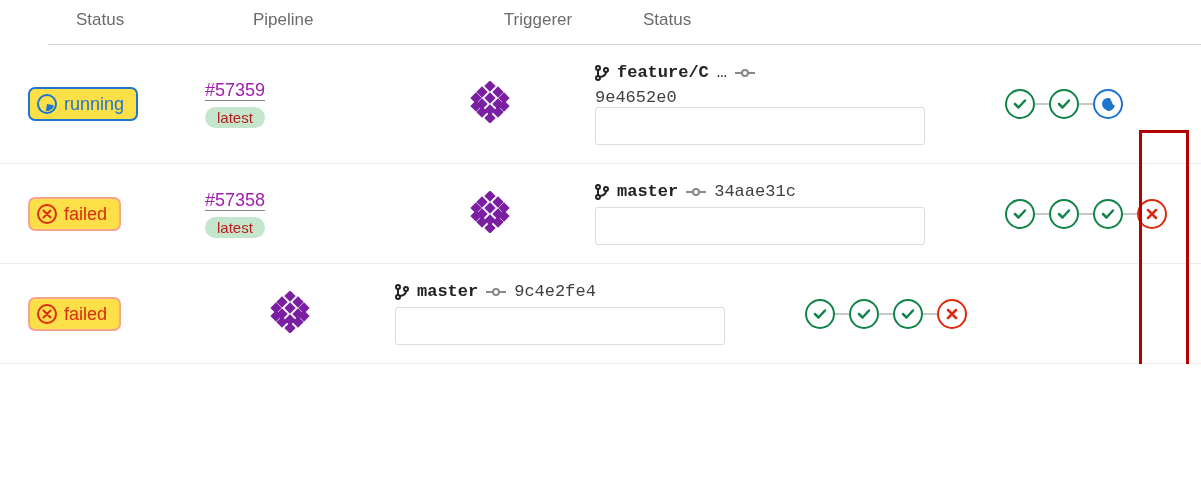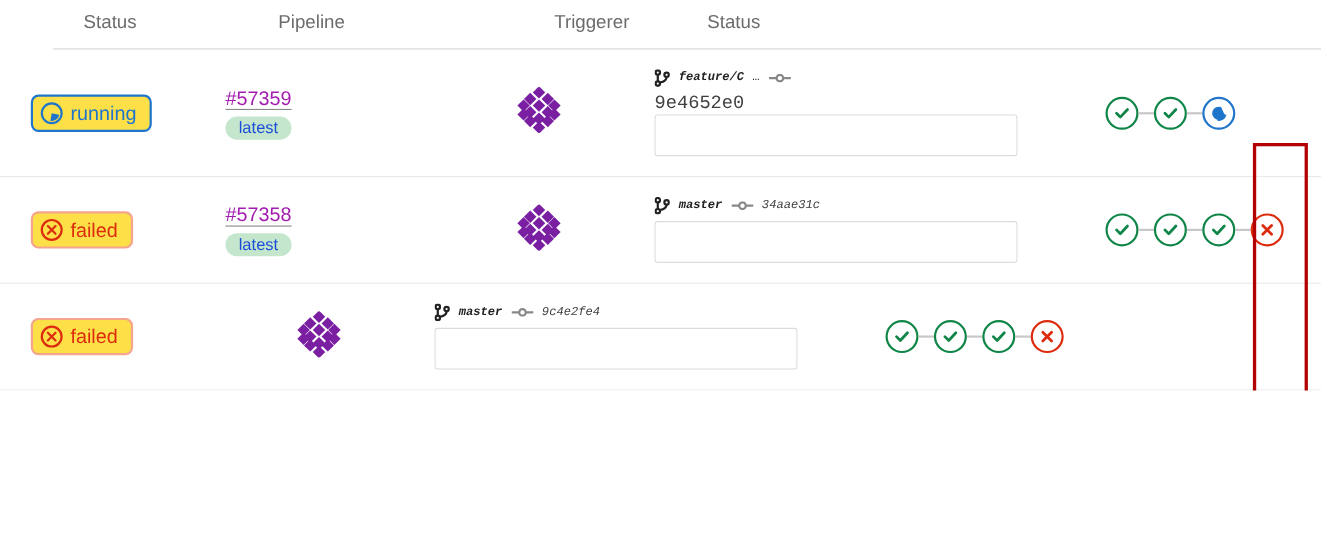--- a/index.html
+++ b/index.html
@@ -54,43 +54,42 @@
     font-size: 18px;
     text-decoration: underline;
     text-decoration-color: #888;
     text-underline-offset: 4px;
     display: inline-block;
     margin-bottom: 6px;
   }
   .badge-latest {
     display: inline-block;
     background: #c3e6cd;
-    color: #1d4ed8;
+    color: #b91c1c;
     font-size: 15px;
     border-radius: 14px;
     padding: 2px 12px;
   }
 
   
   .avatar {
     width: 42px; height: 42px;
     display: inline-block;
   }
 
   
   .commit-line {
     display: flex;
     align-items: center;
     gap: 8px;
     font-family: "SFMono-Regular", Consolas, "Liberation Mono", Menlo, monospace;
-    font-size: 11px;
+    font-size: 17px;
     font-weight: 600;
     color: #222;
     margin-bottom: 6px;
-    font-style: italic;
   }
   .branch-icon { flex: 0 0 auto; }
   .commit-sha {
     font-family: "SFMono-Regular", Consolas, "Liberation Mono", Menlo, monospace;
     color: #404040;
     font-weight: 500;
   }
   .commit-sep {
     display:inline-flex; align-items:center;
   }

